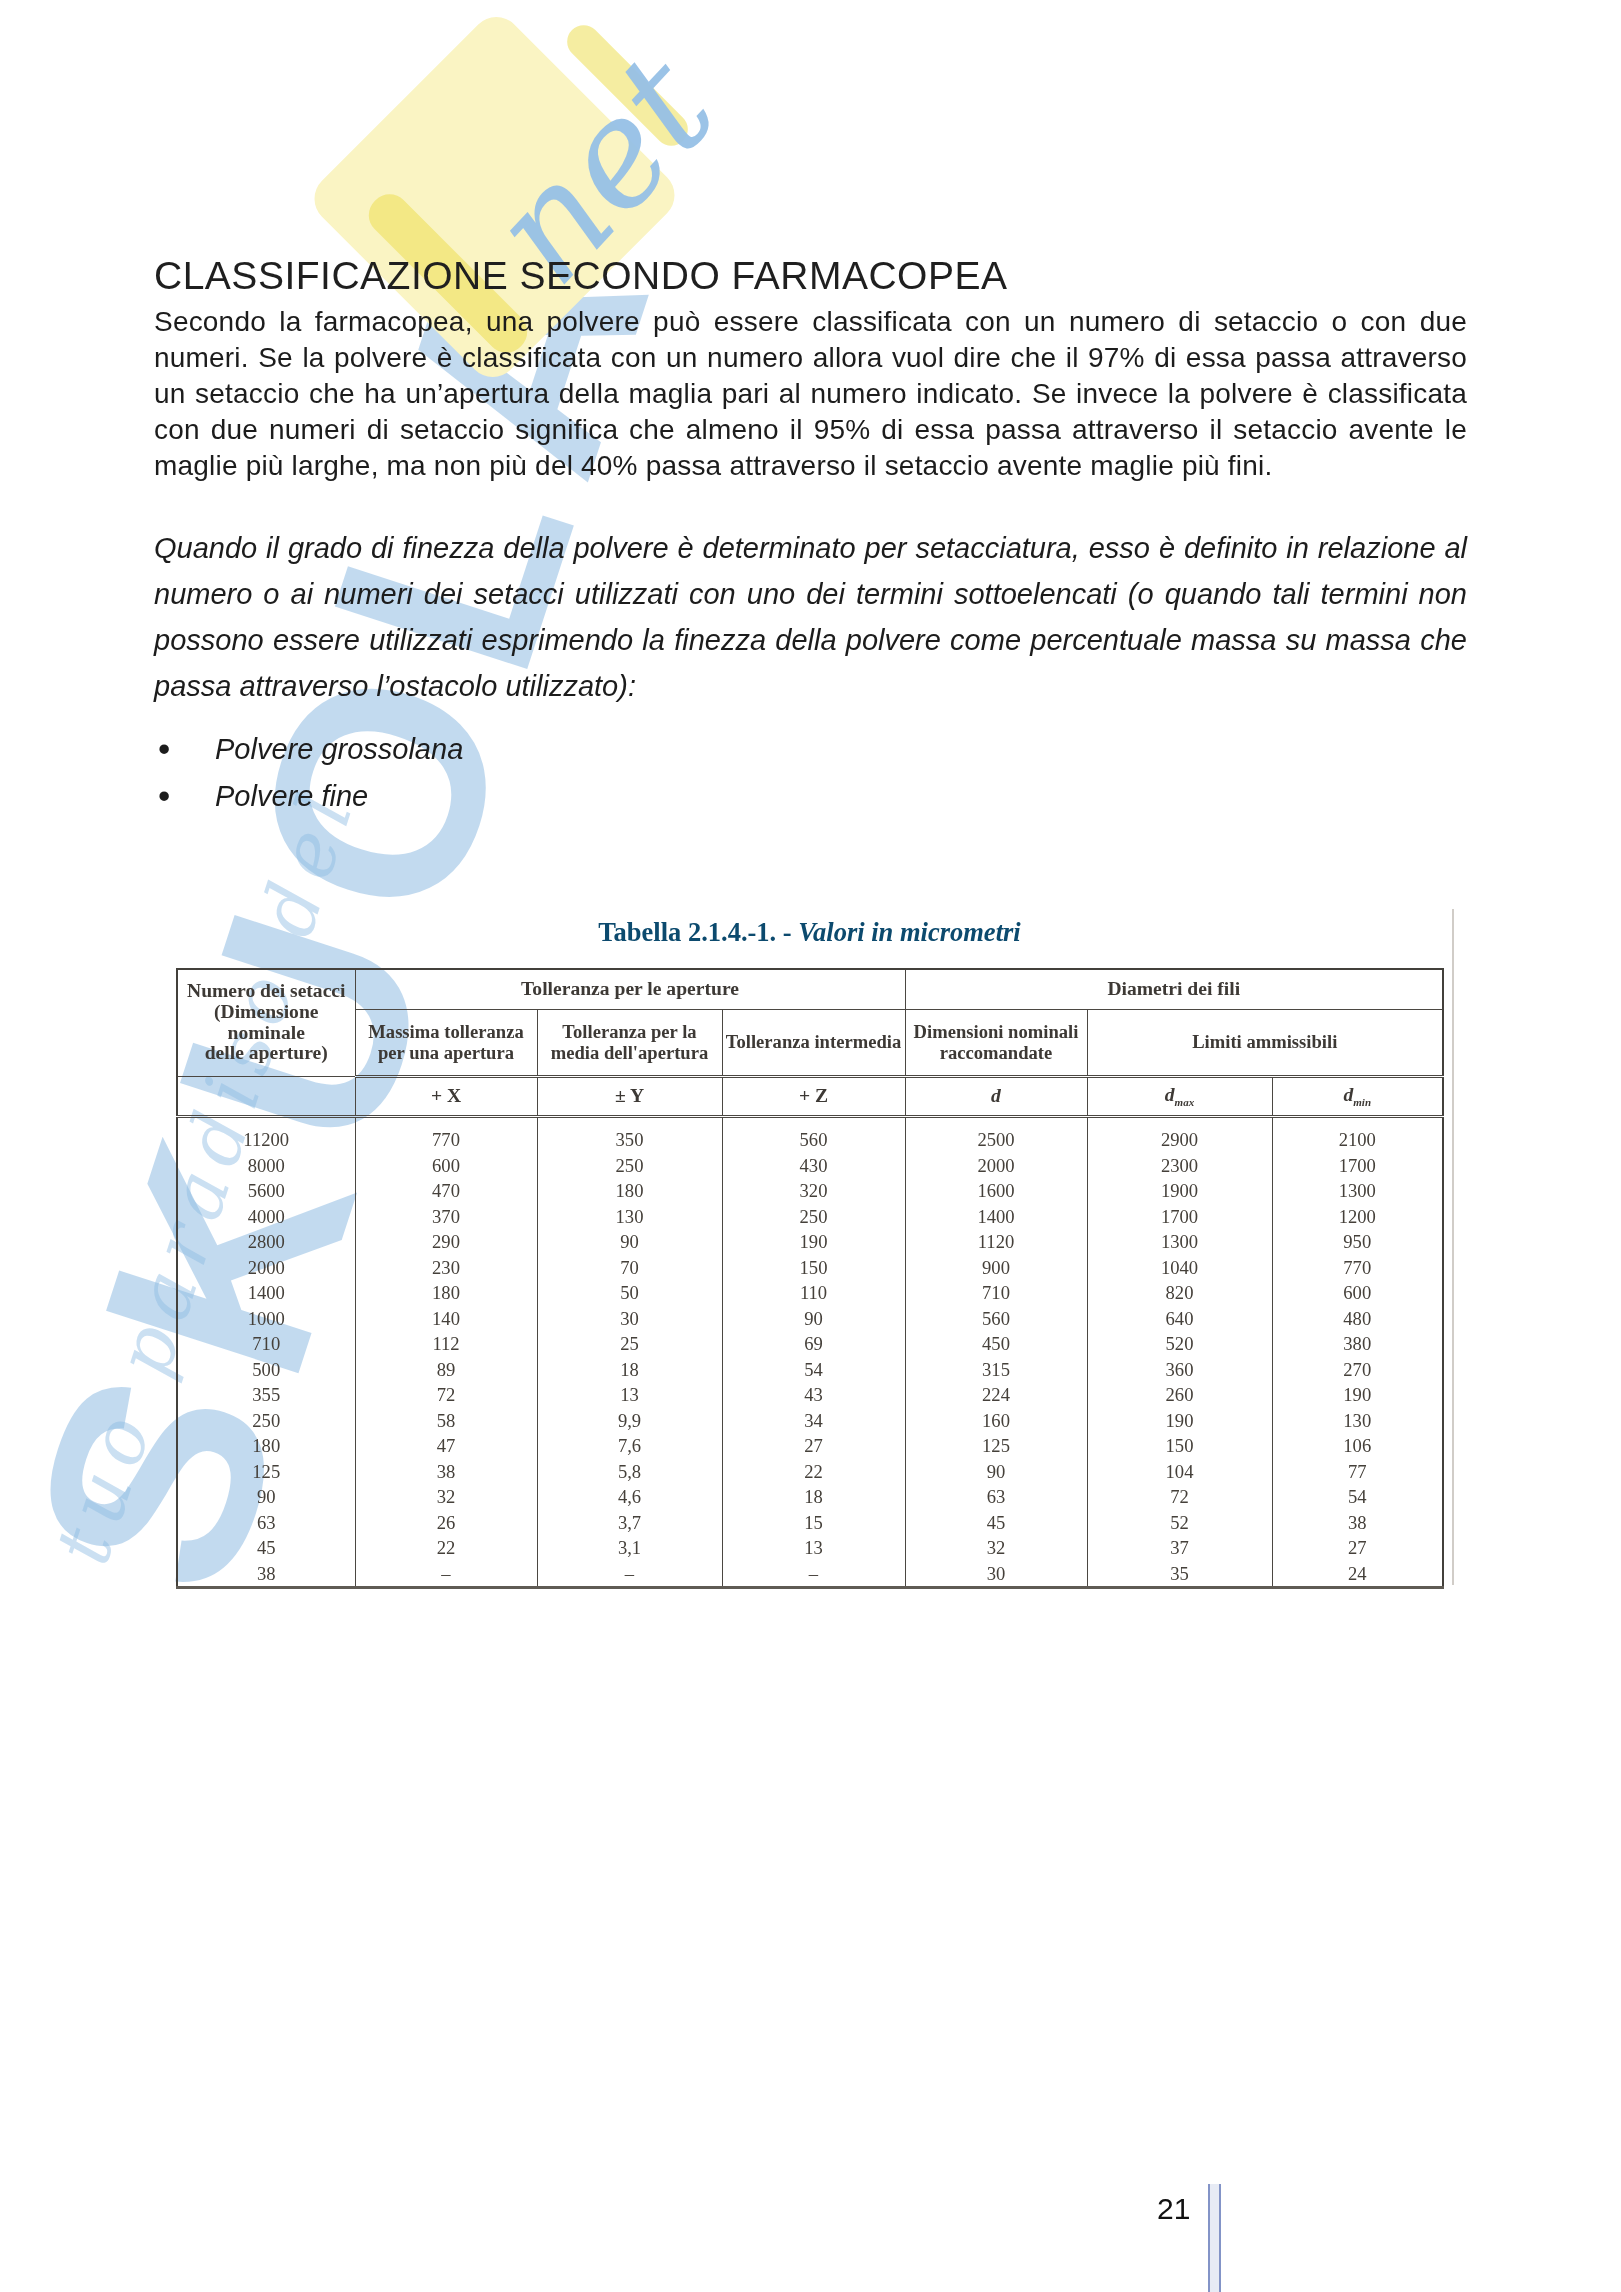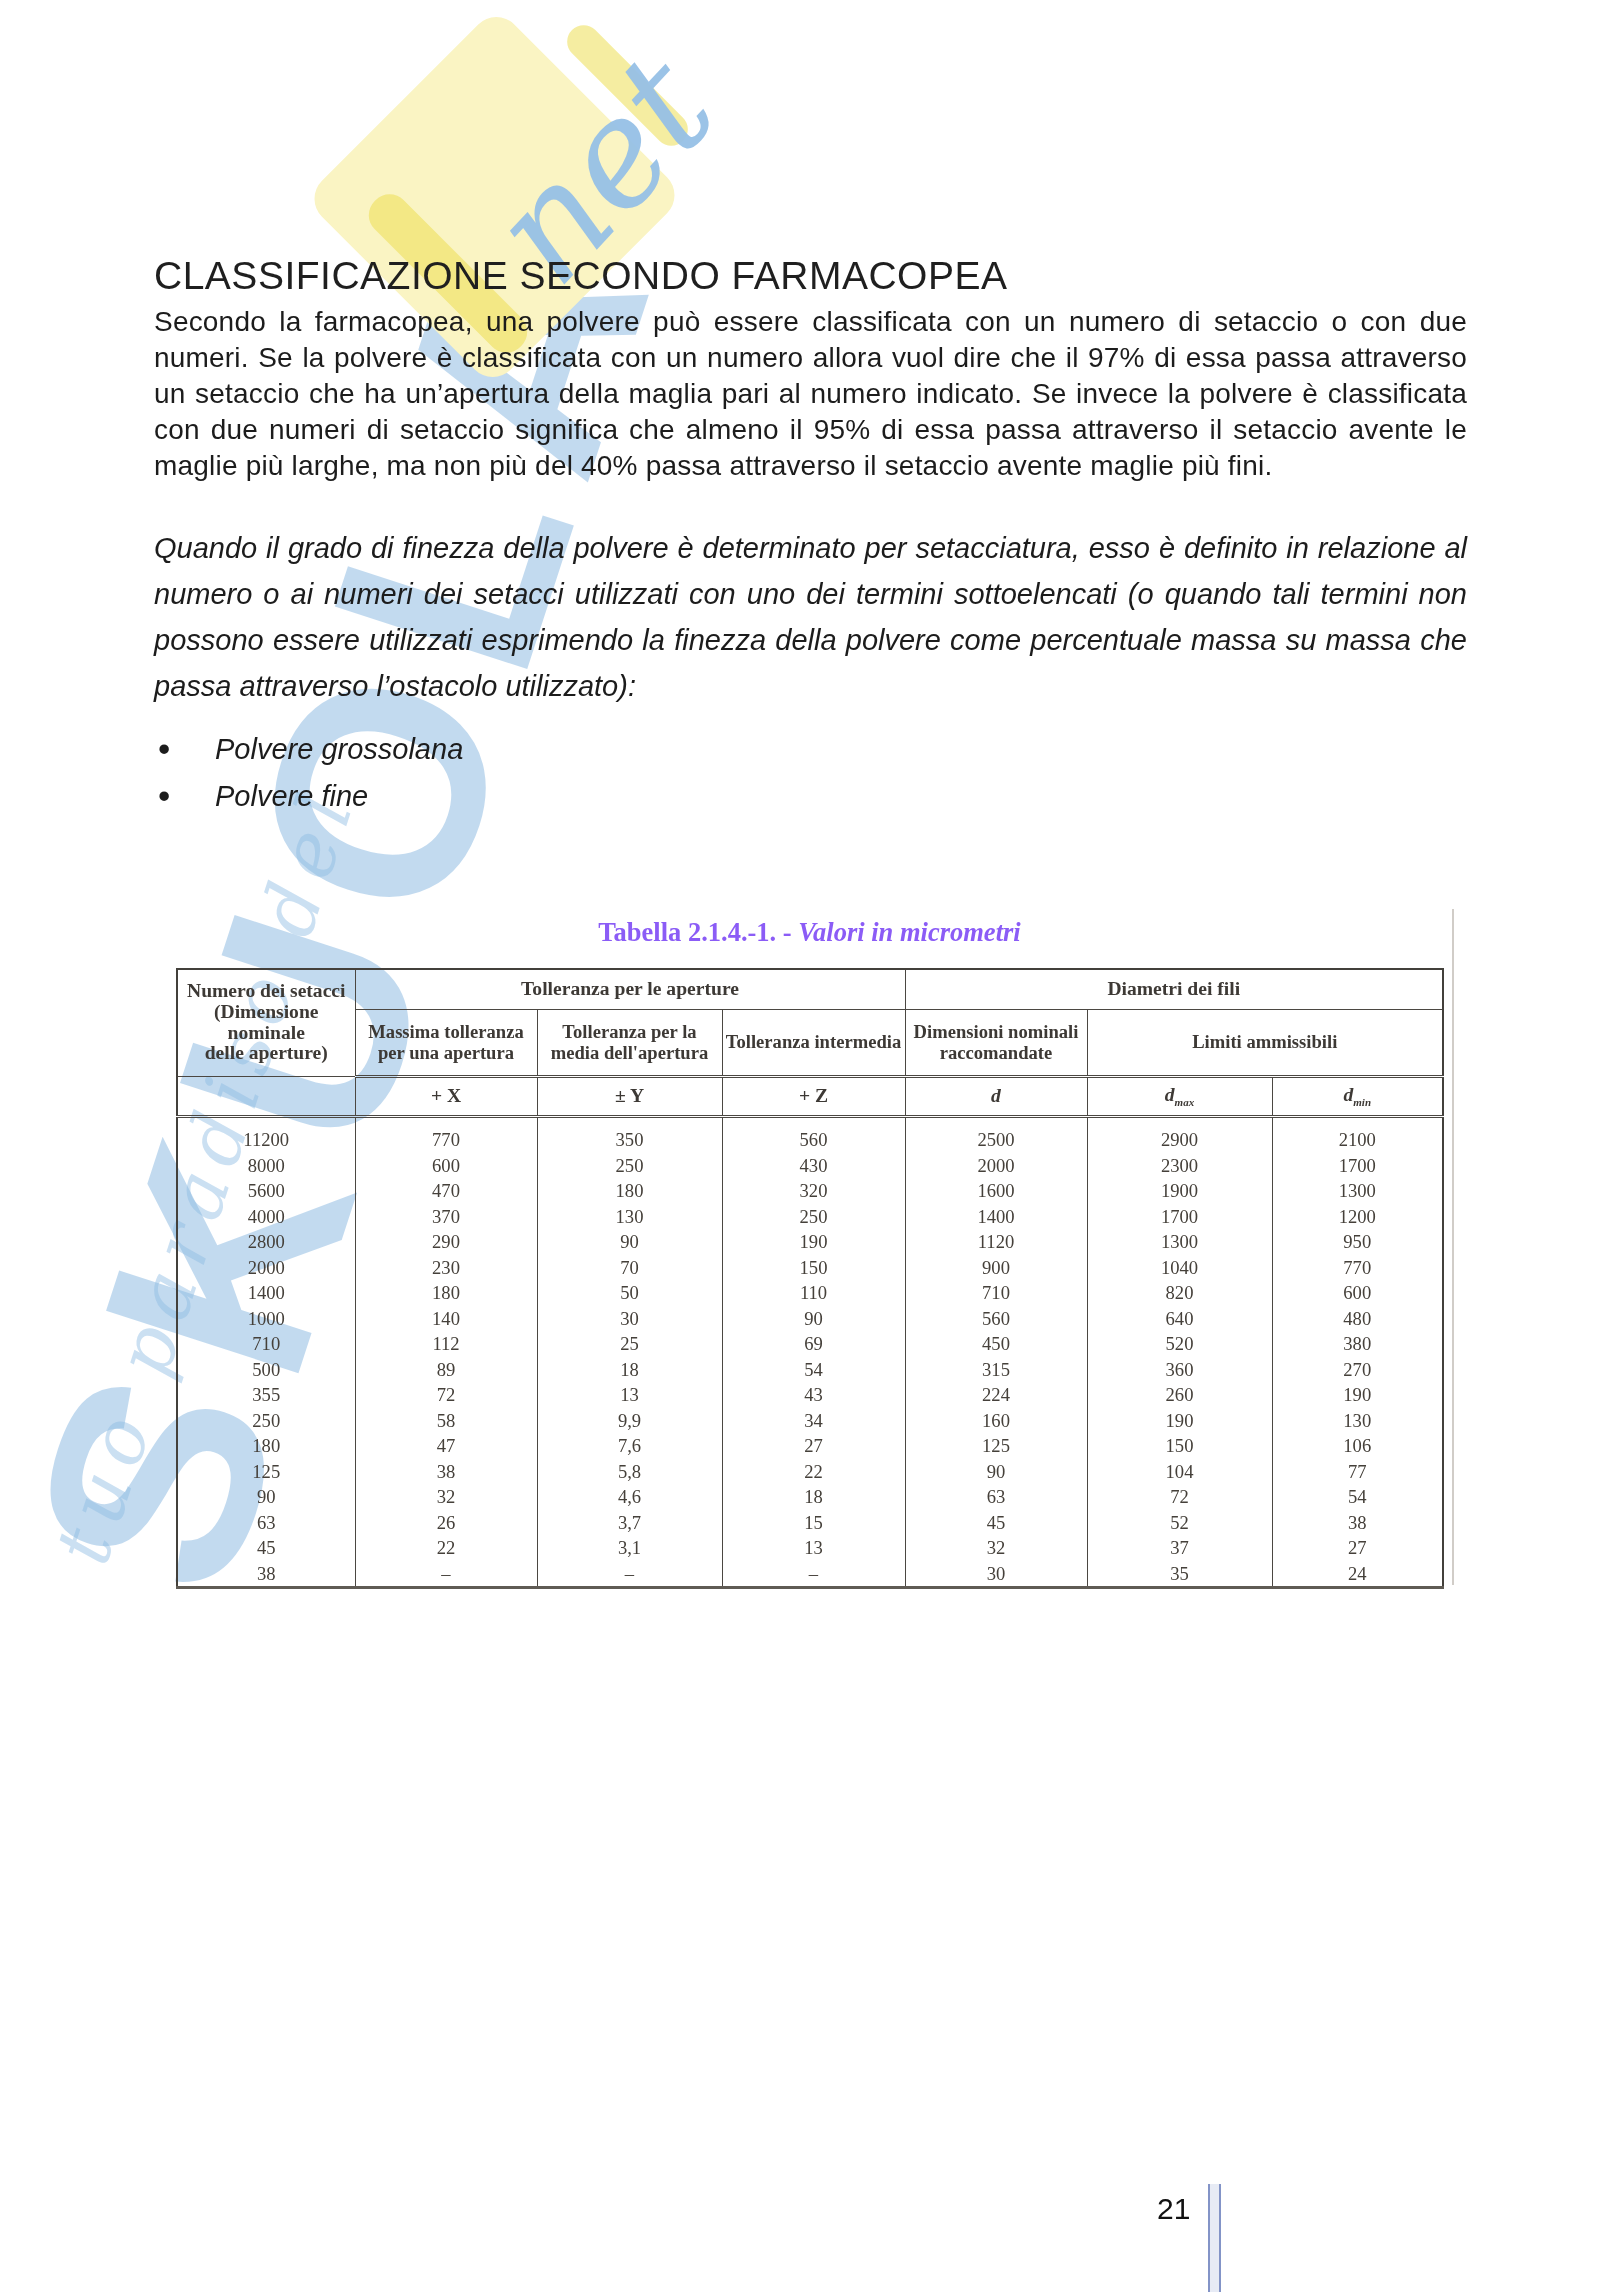--- a/index.html
+++ b/index.html
@@ -79,21 +79,21 @@
     content:"\2022"; position:absolute; left:3.9px; top:-1px; font-size:35px; font-style:normal;
   }
 
   
   .tableWrap {
     position:absolute; left:176px; top:916px; width:1267px; z-index:2;
     font-family:"Liberation Serif", serif; color:#3d3935;
   }
   .tbl-title {
     text-align:center; font-size:26.5px; line-height:33px;
-    margin:0 0 18.6px 0; color:#8b5cf6; font-weight:bold;
+    margin:0 0 18.6px 0; color:#0c4a6e; font-weight:bold;
   }
   .tbl-title .it { font-style:italic; }
   table.sieve {
     width:100%; border-collapse:collapse; table-layout:fixed;
     border:2px solid #43403b; border-bottom:3.9px solid #5f5b54;
   }
   table.sieve th, table.sieve td {
     border-left:1.5px solid #4b4742; border-right:1.5px solid #4b4742;
     text-align:center; vertical-align:middle; padding:0;
     font-weight:bold; color:#3d3935;

